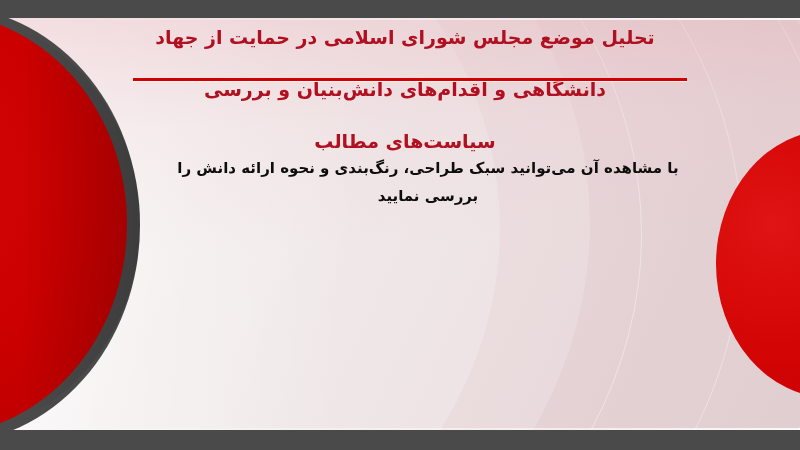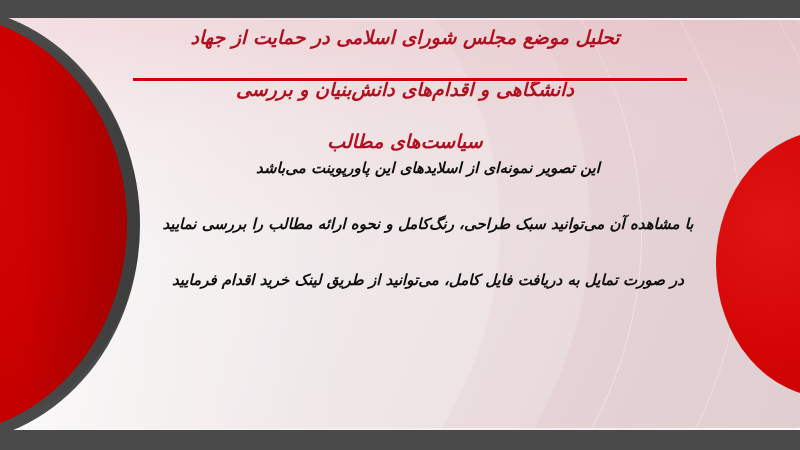--- a/index.html
+++ b/index.html
@@ -4,21 +4,20 @@
 <style>
   html,body{margin:0;padding:0;}
   body{
     width:800px;height:450px;overflow:hidden;
     font-family:"DejaVu Sans","Liberation Sans",sans-serif;
     background:#4a4a4a;
   }
   #slide{
     position:relative;width:800px;height:450px;overflow:hidden;
     background:#84cc16;
-    font-style:italic;
   }
 
   
   .bg-plate{
     position:absolute;left:0;top:18px;width:800px;height:412px;
     background:
       linear-gradient(115deg,#f7f3f3 0%,#f5eeee 18%,#f3e7e8 34%,#efdfe1 52%,#ecdadd 68%,#e9d6d9 82%,#e6d3d6 100%);
     overflow:hidden;
   }
   .band{
@@ -127,18 +126,16 @@
 
   <div class="title">
     <span>تحلیل موضع مجلس شورای اسلامی در حمایت از جهاد</span><br>
     <span>دانشگاهی و اقدام‌های دانش‌بنیان و بررسی</span><br>
     <span>سیاست‌های مطالب</span>
   </div>
 
   <div class="title-rule"></div>
 
   <div class="body-text">
-    <span class="body-line">این تصویر نمونه‌ای از اسلایدهای این پاورپوینت می‌باشد</span>
-    <span class="body-line">با مشاهده آن می‌توانید سبک طراحی، رنگ‌کامل و نحوه ارائه مطالب را بررسی نمایید</span>
-    <span class="body-line">در صورت تمایل به دریافت فایل کامل، می‌توانید از طریق لینک خرید اقدام فرمایید</span>
+    <span class="body-line">با مشاهده آن می‌توانید سبک طراحی، رنگ‌بندی و نحوه ارائه دانش را بررسی نمایید</span>
   </div>
 
 </div>
 
 </body></html>

